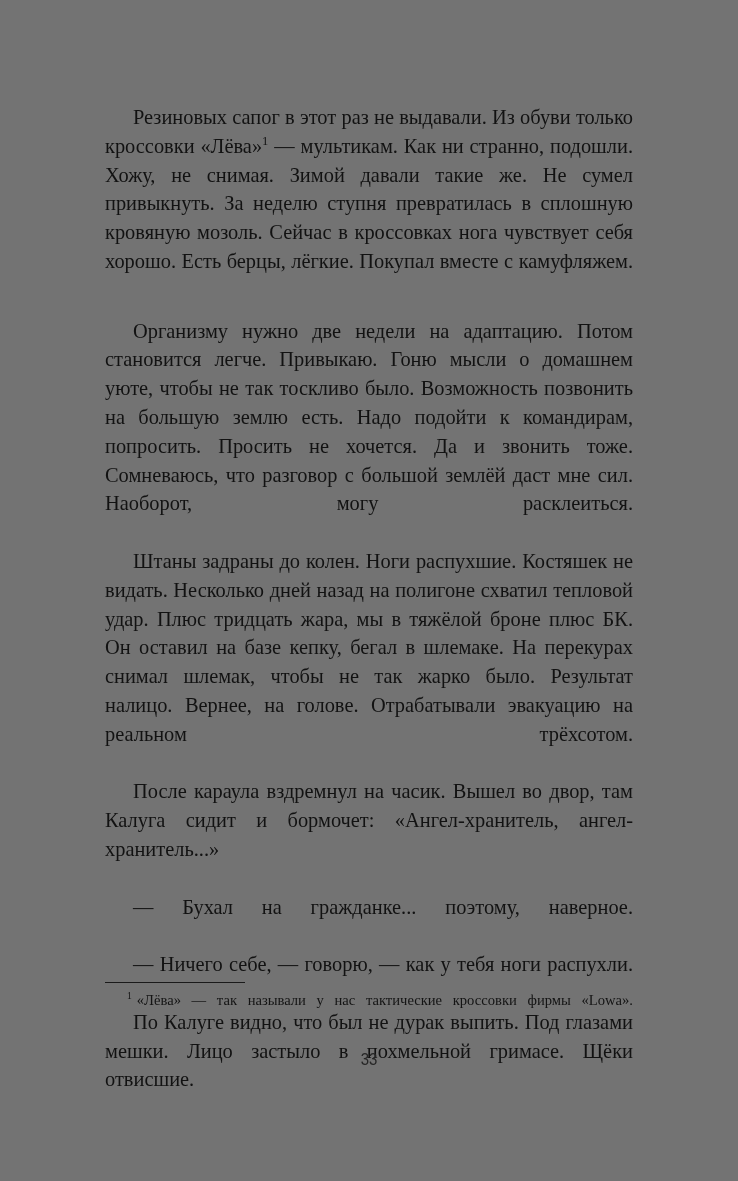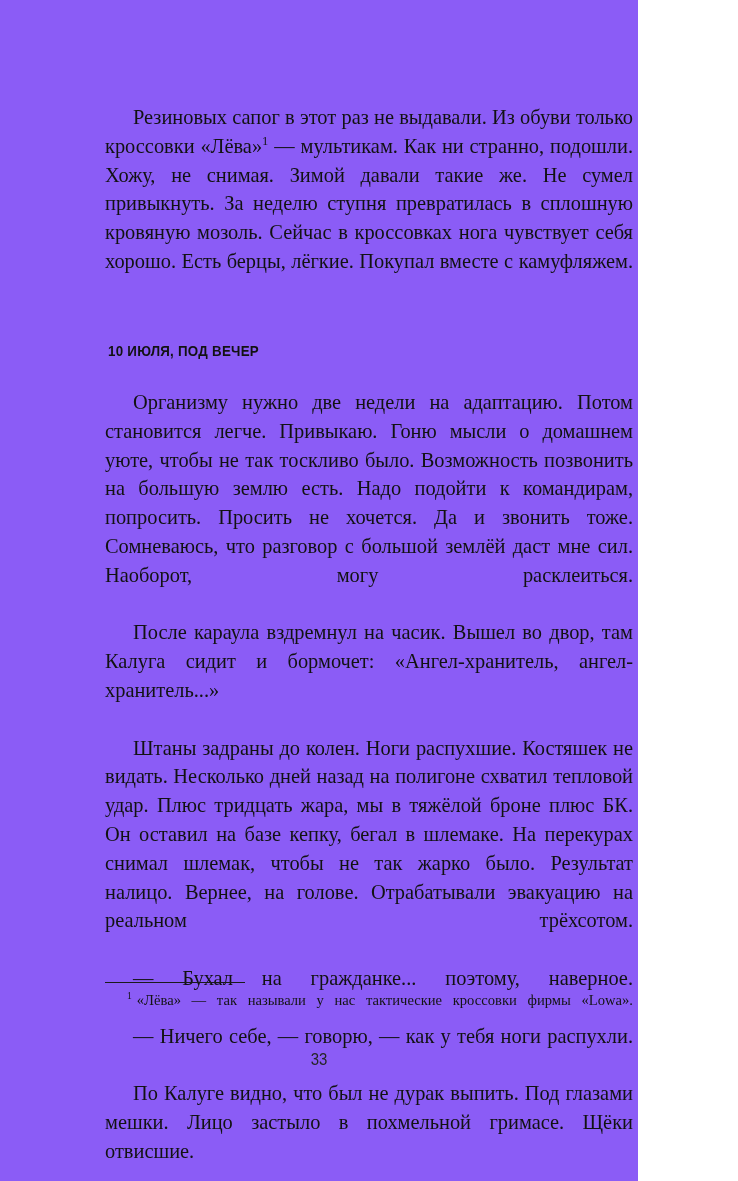--- a/index.html
+++ b/index.html
@@ -3,23 +3,23 @@
 <meta charset="utf-8">
 <style>
   html, body {
     margin: 0;
     padding: 0;
     background: #ffffff;
   }
 
   .page {
     position: relative;
-    width: 638px;
+    width: 738px;
     height: 1181px;
-    background: #8b5cf6;
+    background: #737373;
     overflow: hidden;
     font-family: "Liberation Serif", "DejaVu Serif", serif;
     color: #141414;
   }
 
   .text-column {
     position: absolute;
     left: 105px;
     top: 103px;
     width: 528px;
@@ -130,29 +130,26 @@
 </style>
 </head>
 <body>
 
 <div class="page">
 
   <div class="text-column">
 
     <p class="para"><span>Резиновых сапог в этот раз не выдавали. Из обуви только кроссовки «Лёва»</span><sup class="fn-ref">1</sup><span> — мультикам. Как ни странно, подошли. Хожу, не снимая. Зимой давали такие же. Не сумел привыкнуть. За неделю ступня превратилась в сплошную кровяную мозоль. Сейчас в кроссовках нога чувствует себя хорошо. Есть берцы, лёгкие. Покупал вместе с камуфляжем.</span></p>
 
-    <div class="heading-block">
-      <h2 class="section-heading">10 ИЮЛЯ, ПОД ВЕЧЕР</h2>
-    </div>
 
     <p class="para block-gap-top">Организму нужно две недели на адаптацию. Потом становится легче. Привыкаю. Гоню мысли о домашнем уюте, чтобы не так тоскливо было. Возможность позвонить на большую землю есть. Надо подойти к командирам, попросить. Просить не хочется. Да и звонить тоже. Сомневаюсь, что разговор с большой землёй даст мне сил. Наоборот, могу расклеиться.</p>
 
+    <p class="para">Штаны задраны до колен. Ноги распухшие. Костяшек не видать. Несколько дней назад на полигоне схватил тепловой удар. Плюс тридцать жара, мы в тяжёлой броне плюс БК. Он оставил на базе кепку, бегал в шлемаке. На перекурах снимал шлемак, чтобы не так жарко было. Результат налицо. Вернее, на голове. Отрабатывали эвакуацию на реальном трёхсотом.</p>
+
     <p class="para">После караула вздремнул на часик. Вышел во двор, там Калуга сидит и бормочет: «Ангел-хранитель, ангел-хранитель...»</p>
-
-    <p class="para">Штаны задраны до колен. Ноги распухшие. Костяшек не видать. Несколько дней назад на полигоне схватил тепловой удар. Плюс тридцать жара, мы в тяжёлой броне плюс БК. Он оставил на базе кепку, бегал в шлемаке. На перекурах снимал шлемак, чтобы не так жарко было. Результат налицо. Вернее, на голове. Отрабатывали эвакуацию на реальном трёхсотом.</p>
 
     <p class="para">— Бухал на гражданке... поэтому, наверное.</p>
 
     <p class="para">— Ничего себе, — говорю, — как у тебя ноги распухли.</p>
 
     <p class="para">По Калуге видно, что был не дурак выпить. Под глазами мешки. Лицо застыло в похмельной гримасе. Щёки отвисшие.</p>
 
   </div>
 
   <div class="footnote-area">

